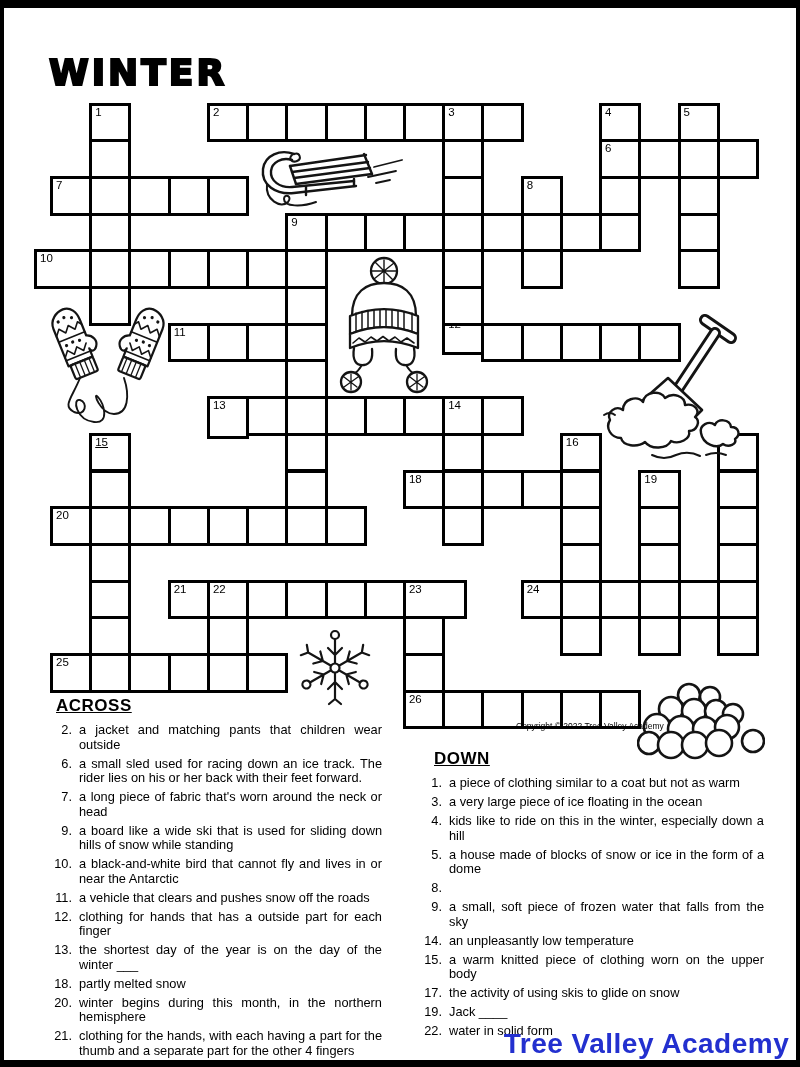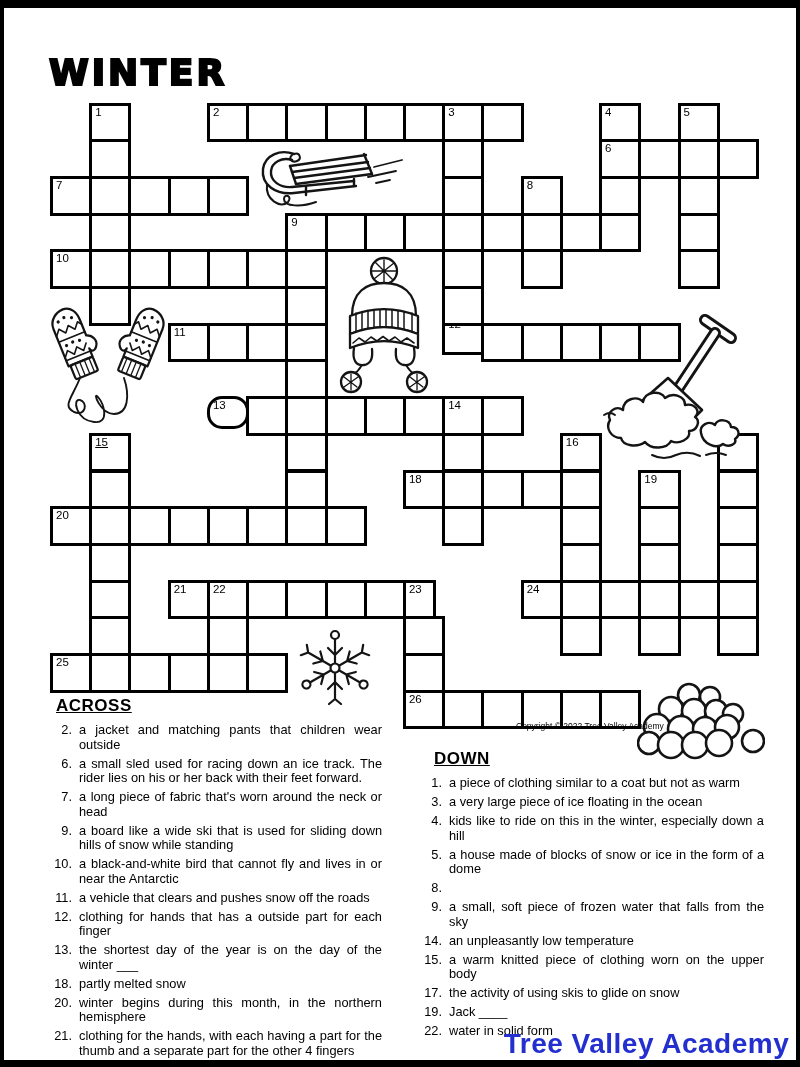--- a/index.html
+++ b/index.html
@@ -84,21 +84,21 @@
         <span class="num">9</span>
       </div>
       <div class="cell" style="left: 320.54px; top: 204.6px; width: 42.22px; height: 39.7px;"></div>
       <div class="cell" style="left: 359.76px; top: 204.6px; width: 42.22px; height: 39.7px;"></div>
       <div class="cell" style="left: 398.98px; top: 204.6px; width: 42.22px; height: 39.7px;"></div>
       <div class="cell" style="left: 438.2px; top: 204.6px; width: 42.22px; height: 39.7px;"></div>
       <div class="cell" style="left: 477.42px; top: 204.6px; width: 42.22px; height: 39.7px;"></div>
       <div class="cell" style="left: 516.64px; top: 204.6px; width: 42.22px; height: 39.7px;"></div>
       <div class="cell" style="left: 555.86px; top: 204.6px; width: 42.22px; height: 39.7px;"></div>
       <div class="cell" style="left: 595.08px; top: 204.6px; width: 42.22px; height: 39.7px;"></div>
-      <div class="cell" style="left: 46px; top: 241.3px; width: 64px; height: 39.7px;">
+      <div class="cell" style="left: 30px; top: 241.3px; width: 64px; height: 39.7px;">
         <span class="num">10</span>
       </div>
       <div class="cell" style="left: 85.22px; top: 241.3px; width: 42.22px; height: 39.7px;"></div>
       <div class="cell" style="left: 124.44px; top: 241.3px; width: 42.22px; height: 39.7px;"></div>
       <div class="cell" style="left: 163.66px; top: 241.3px; width: 42.22px; height: 39.7px;"></div>
       <div class="cell" style="left: 202.88px; top: 241.3px; width: 42.22px; height: 39.7px;"></div>
       <div class="cell" style="left: 242.1px; top: 241.3px; width: 42.22px; height: 39.7px;"></div>
       <div class="cell" style="left: 281.32px; top: 241.3px; width: 42.22px; height: 39.7px;"></div>
       <div class="cell" style="left: 163.66px; top: 314.7px; width: 42.22px; height: 39.7px;">
         <span class="num">11</span>
@@ -107,21 +107,21 @@
       <div class="cell" style="left: 242.1px; top: 314.7px; width: 42.22px; height: 39.7px;"></div>
       <div class="cell" style="left: 281.32px; top: 314.7px; width: 42.22px; height: 39.7px;"></div>
       <div class="cell" style="left: 438.2px; top: 307px; width: 42.22px; height: 39.7px;">
         <span class="num">12</span>
       </div>
       <div class="cell" style="left: 477.42px; top: 314.7px; width: 42.22px; height: 39.7px;"></div>
       <div class="cell" style="left: 516.64px; top: 314.7px; width: 42.22px; height: 39.7px;"></div>
       <div class="cell" style="left: 555.86px; top: 314.7px; width: 42.22px; height: 39.7px;"></div>
       <div class="cell" style="left: 595.08px; top: 314.7px; width: 42.22px; height: 39.7px;"></div>
       <div class="cell" style="left: 634.3px; top: 314.7px; width: 42.22px; height: 39.7px;"></div>
-      <div class="cell" style="left: 202.88px; top: 388.1px; width: 42.22px; height: 33px; border-radius: 15px;">
+      <div class="cell" style="left: 202.88px; top: 388.1px; width: 42.22px; height: 43px;">
         <span class="num">13</span>
       </div>
       <div class="cell" style="left: 242.1px; top: 388.1px; width: 42.22px; height: 39.7px;"></div>
       <div class="cell" style="left: 281.32px; top: 388.1px; width: 42.22px; height: 39.7px;"></div>
       <div class="cell" style="left: 320.54px; top: 388.1px; width: 42.22px; height: 39.7px;"></div>
       <div class="cell" style="left: 359.76px; top: 388.1px; width: 42.22px; height: 39.7px;"></div>
       <div class="cell" style="left: 398.98px; top: 388.1px; width: 42.22px; height: 39.7px;"></div>
       <div class="cell" style="left: 438.2px; top: 388.1px; width: 42.22px; height: 39.7px;">
         <span class="num">14</span>
       </div>
@@ -146,21 +146,21 @@
       <div class="cell" style="left: 163.66px; top: 571.6px; width: 57px; height: 39.7px;">
         <span class="num">21</span>
       </div>
       <div class="cell" style="left: 202.88px; top: 571.6px; width: 42.22px; height: 39.7px;">
         <span class="num">22</span>
       </div>
       <div class="cell" style="left: 242.1px; top: 571.6px; width: 42.22px; height: 39.7px;"></div>
       <div class="cell" style="left: 281.32px; top: 571.6px; width: 42.22px; height: 39.7px;"></div>
       <div class="cell" style="left: 320.54px; top: 571.6px; width: 42.22px; height: 39.7px;"></div>
       <div class="cell" style="left: 359.76px; top: 571.6px; width: 42.22px; height: 39.7px;"></div>
-      <div class="cell" style="left: 398.98px; top: 571.6px; width: 33px; height: 39.7px;">
+      <div class="cell" style="left: 398.98px; top: 571.6px; width: 64px; height: 39.7px;">
         <span class="num">23</span>
       </div>
       <div class="cell" style="left: 516.64px; top: 571.6px; width: 42.22px; height: 39.7px;">
         <span class="num">24</span>
       </div>
       <div class="cell" style="left: 555.86px; top: 571.6px; width: 42.22px; height: 39.7px;"></div>
       <div class="cell" style="left: 595.08px; top: 571.6px; width: 42.22px; height: 39.7px;"></div>
       <div class="cell" style="left: 634.3px; top: 571.6px; width: 42.22px; height: 39.7px;"></div>
       <div class="cell" style="left: 673.52px; top: 571.6px; width: 42.22px; height: 39.7px;"></div>
       <div class="cell" style="left: 712.74px; top: 571.6px; width: 42.22px; height: 39.7px;"></div>

